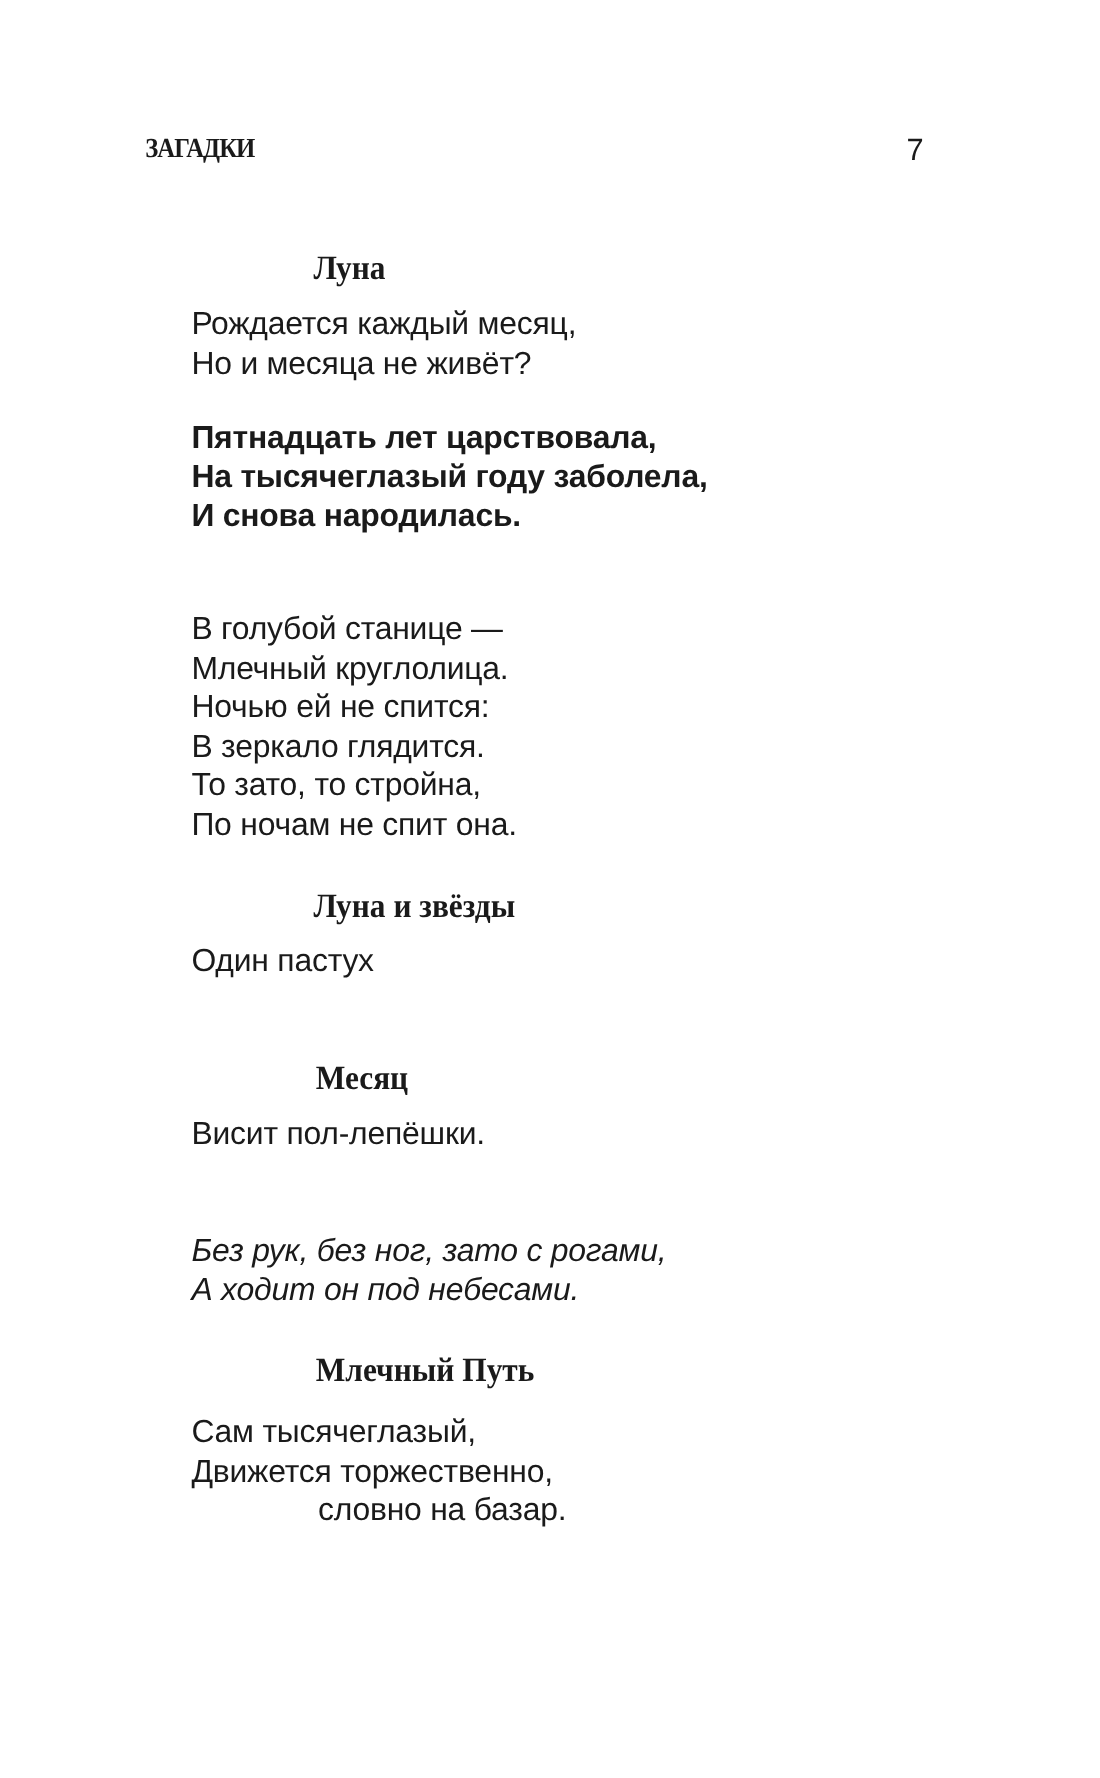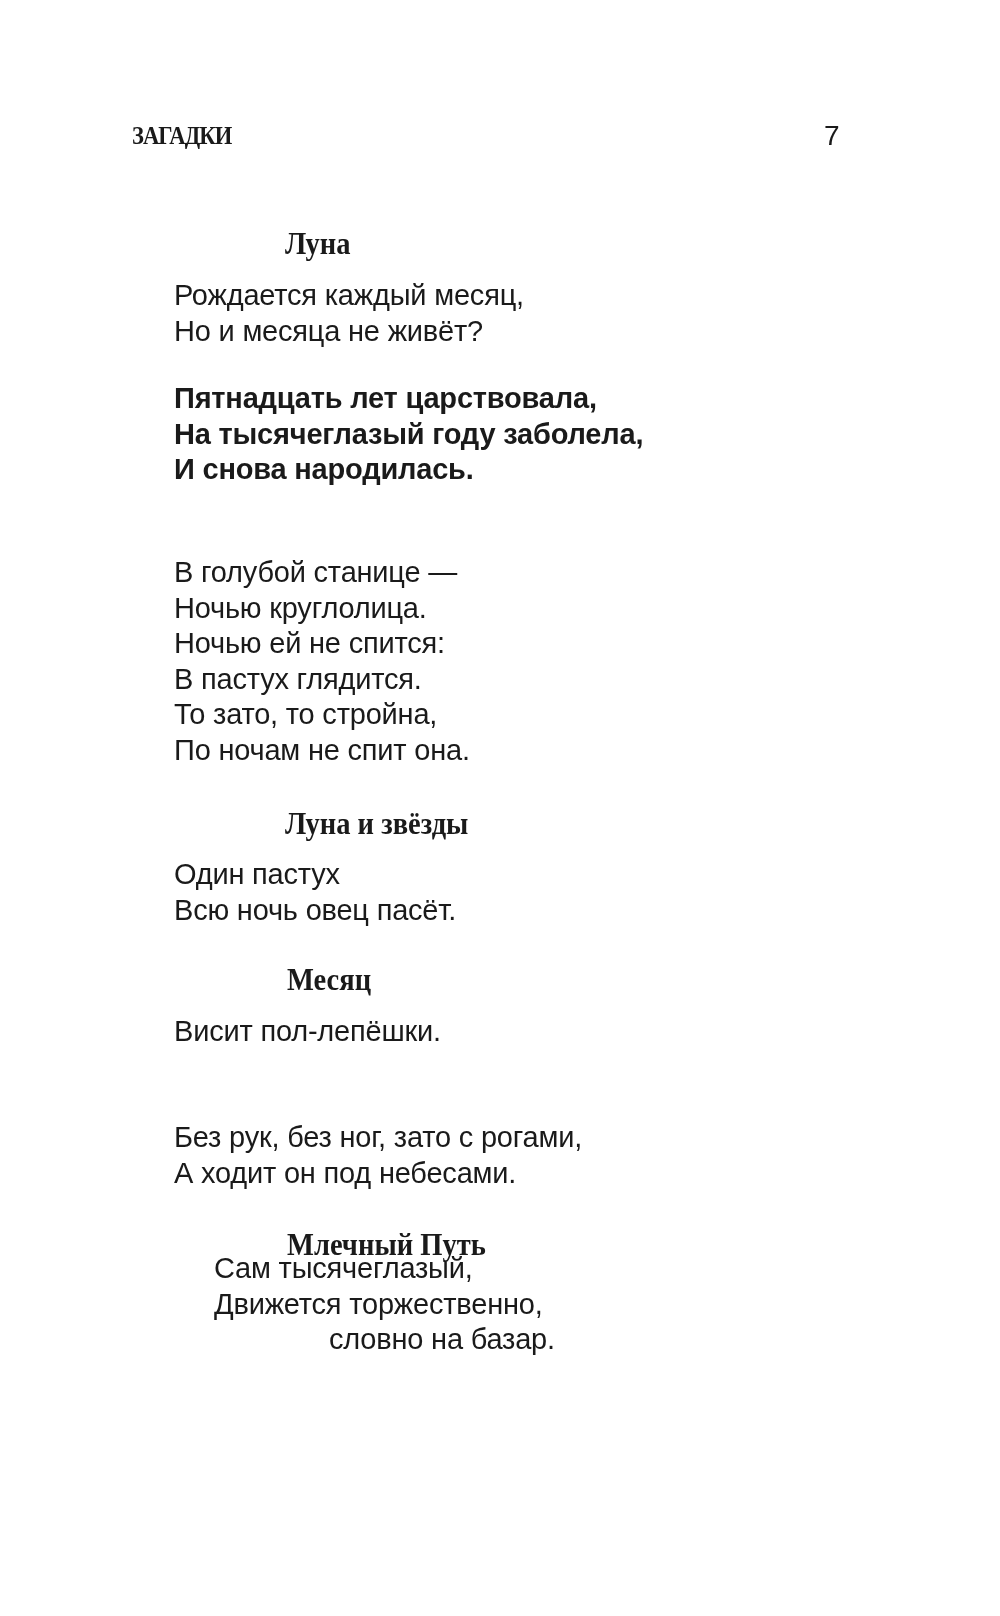--- a/index.html
+++ b/index.html
@@ -41,44 +41,43 @@
 </div>
 
 <div class="abs stanza" style="top:381px;font-weight:bold;">
   <span class="line">Пятнадцать лет царствовала,</span>
   <span class="line">На тысячеглазый году заболела,</span>
   <span class="line">И снова народилась.</span>
 </div>
 
 <div class="abs stanza" style="top:555px;">
   <span class="line">В голубой станице —</span>
-  <span class="line">Ночью круглолица.</span>
+  <span class="line">Млечный круглолица.</span>
   <span class="line">Ночью ей не спится:</span>
-  <span class="line">В пастух глядится.</span>
+  <span class="line">В зеркало глядится.</span>
   <span class="line">То зато, то стройна,</span>
   <span class="line">По ночам не спит она.</span>
 </div>
 
 <div class="abs title" style="left:285px; top:806px;">Луна и звёзды</div>
 
 <div class="abs stanza" style="top:857px;">
   <span class="line">Один пастух</span>
-  <span class="line">Всю ночь овец пасёт.</span>
 </div>
 
 <div class="abs title" style="left:287px; top:962px;">Месяц</div>
 
 <div class="abs stanza" style="top:1014px;">
   <span class="line">Висит пол-лепёшки.</span>
 </div>
 
-<div class="abs stanza" style="top:1120px;">
+<div class="abs stanza" style="top:1120px;font-style:italic;">
   <span class="line">Без рук, без ног, зато с рогами,</span>
   <span class="line">А ходит он под небесами.</span>
 </div>
 
 <div class="abs title" style="left:287px; top:1227px;">Млечный Путь</div>
 
-<div class="abs stanza" style="top:1251px;margin-left:40px;">
+<div class="abs stanza" style="top:1285px;">
   <span class="line">Сам тысячеглазый,</span>
   <span class="line">Движется торжественно,</span>
   <span class="line indent">словно на базар.</span>
 </div>
 
 </body></html>

